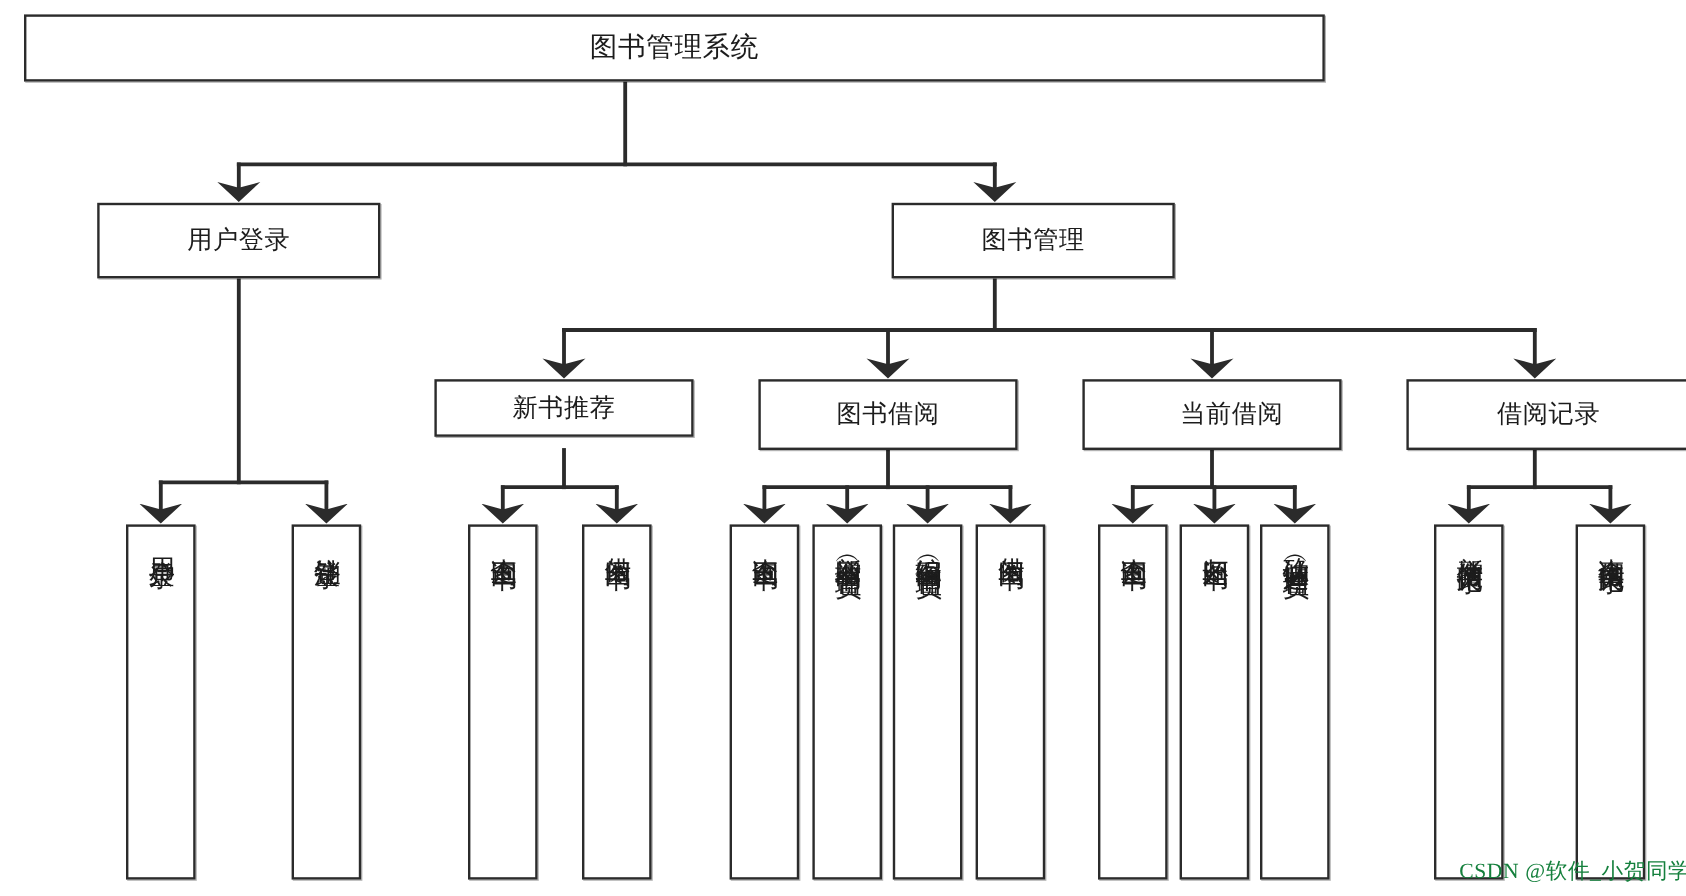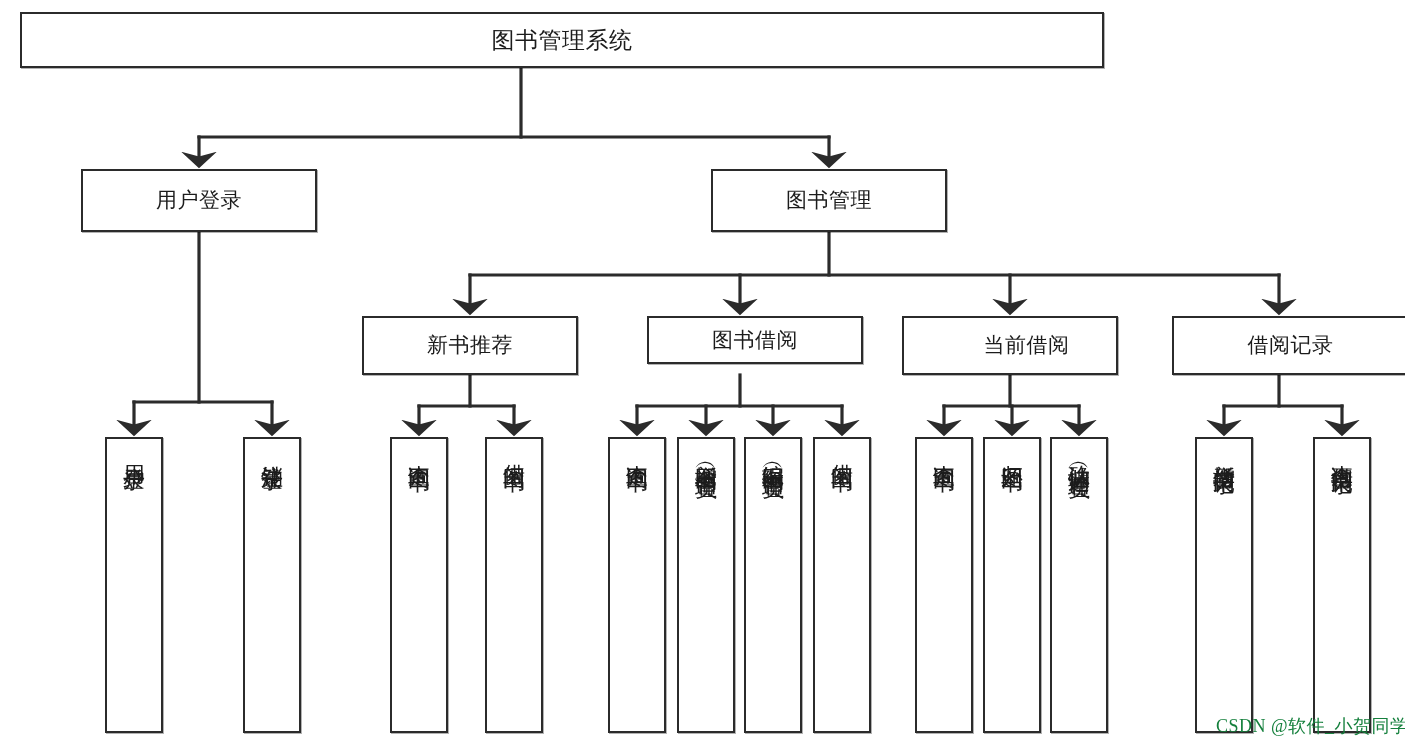--- a/index.html
+++ b/index.html
@@ -125,28 +125,28 @@
     </g>
   </svg>
 
   <div class="node root" style="left: 20px; top: 12px; width: 1084px; height: 56px;">
     <span class="label">图书管理系统</span>
   </div>
 
   <div class="node lvl2" style="left: 81px; top: 169px; width: 236px; height: 63px;">
     <span class="label">用户登录</span>
   </div>
-  <div class="node lvl2" style="left: 711px; top: 169px; width: 236px; height: 63px;">
+  <div class="node lvl2" style="left: 743px; top: 169px; width: 236px; height: 63px;">
     <span class="label">图书管理</span>
   </div>
 
-  <div class="node lvl3" style="left: 362px; top: 316px; width: 216px; height: 59px; justify-content: center;">
+  <div class="node lvl3" style="left: 362px; top: 316px; width: 216px; height: 48px; justify-content: center;">
     <span class="label">新书推荐</span>
   </div>
-  <div class="node lvl3" style="left: 647px; top: 316px; width: 216px; height: 48px;">
+  <div class="node lvl3" style="left: 632px; top: 316px; width: 216px; height: 59px;">
     <span class="label">图书借阅</span>
   </div>
   <div class="node lvl3" style="left: 902px; top: 316px; width: 216px; height: 59px; padding-left: 33px;">
     <span class="label">当前借阅</span>
   </div>
   <div class="node lvl3" style="left: 1172px; top: 316px; width: 237px; height: 59px;">
     <span class="label">借阅记录</span>
   </div>
 
   <div class="node vert" style="left: 105px; top: 437px; width: 58px; height: 296px;">

